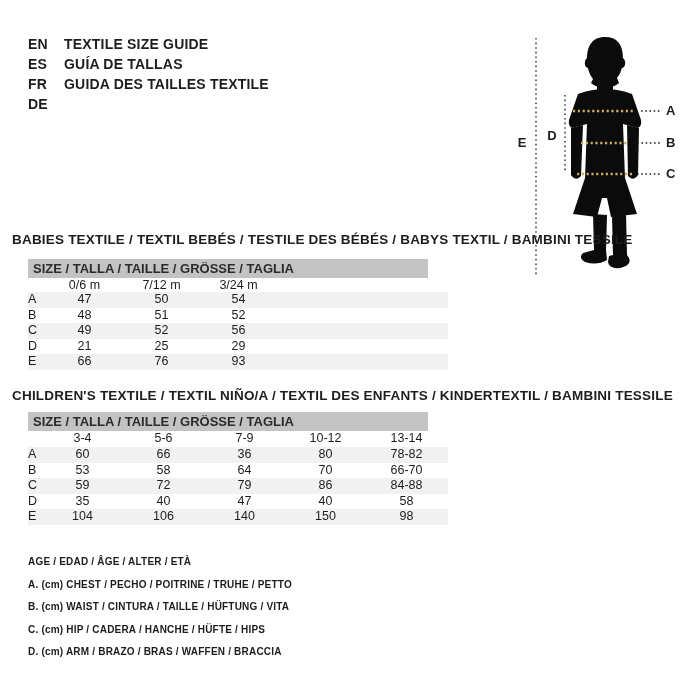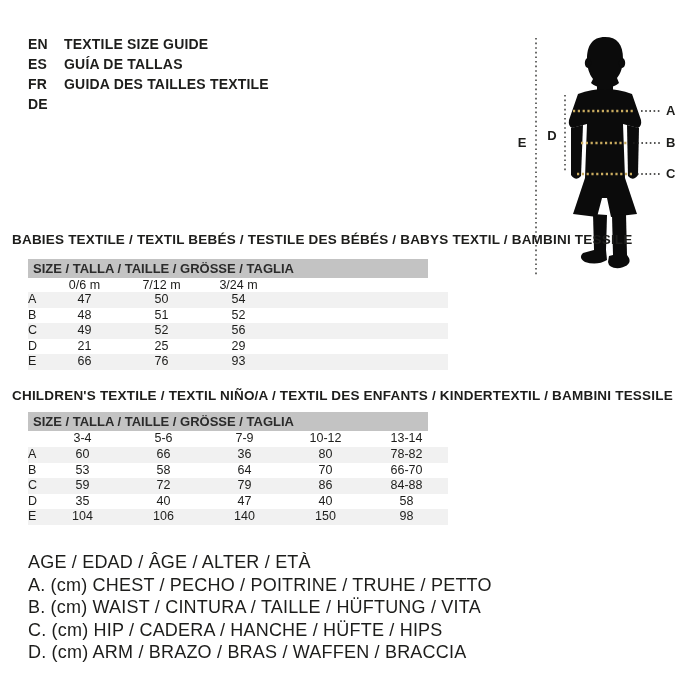--- a/index.html
+++ b/index.html
@@ -47,21 +47,21 @@
   .children-rows { top: 447px; }
   .stripe { background: #f1f1f1; }
   .row-label { width: 18px; text-align: left; }
   .c-row .row-label { width: 14px; }
   .b-col { width: 77px; text-align: center; }
   .c-col { width: 81px; text-align: center; }
   .filler { flex: 1; }
 
   
   .legend { position: absolute; left: 28px; top: 551px; }
-  .legend-line { height: 22.5px; line-height: 22.5px; font-size: 18px; font-weight: 400; letter-spacing: 0.2px; white-space: nowrap; }
+  .legend-line { height: 22.5px; line-height: 22.5px; font-size: 10px; font-weight: 700; letter-spacing: 0.2px; white-space: nowrap; }
 </style>
 </head>
 <body>
 
 <div class="canvas">
 
   <div class="lang-list">
     <div class="lang-row">
       <span class="lang-code">EN</span>
       <span class="lang-label">TEXTILE SIZE GUIDE</span>

